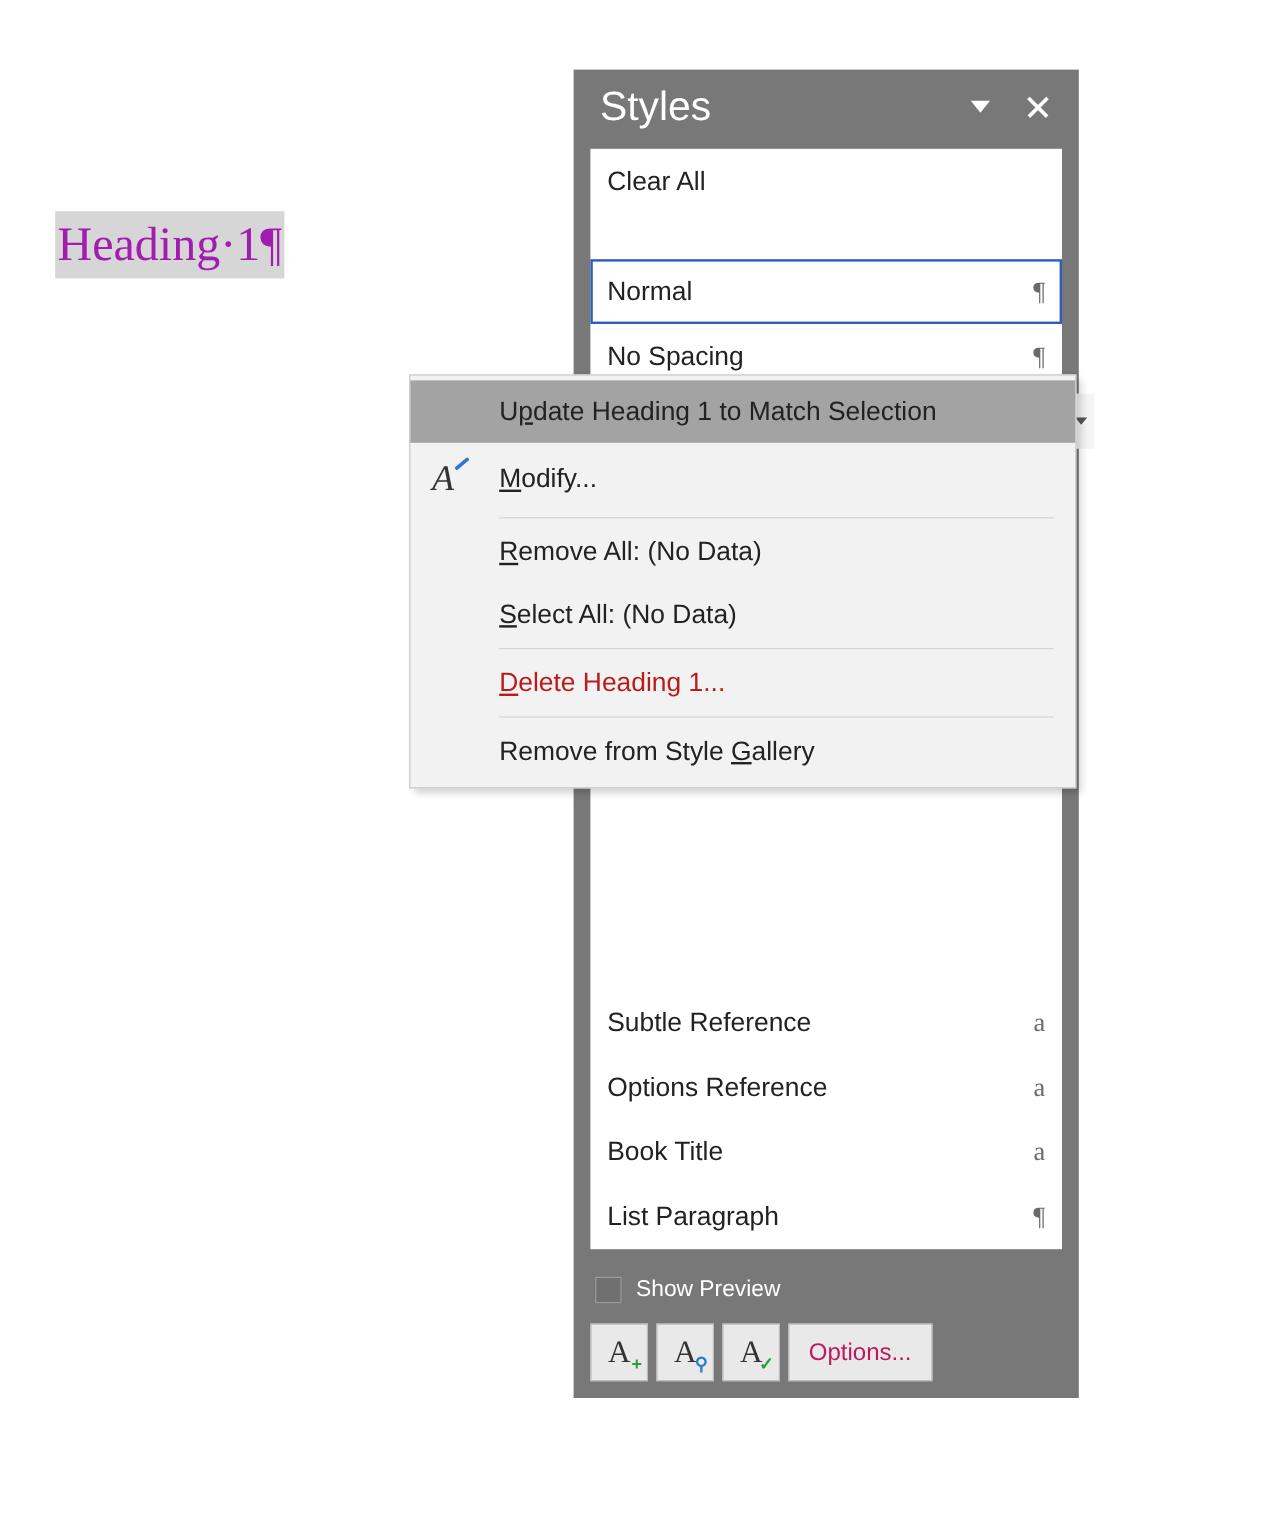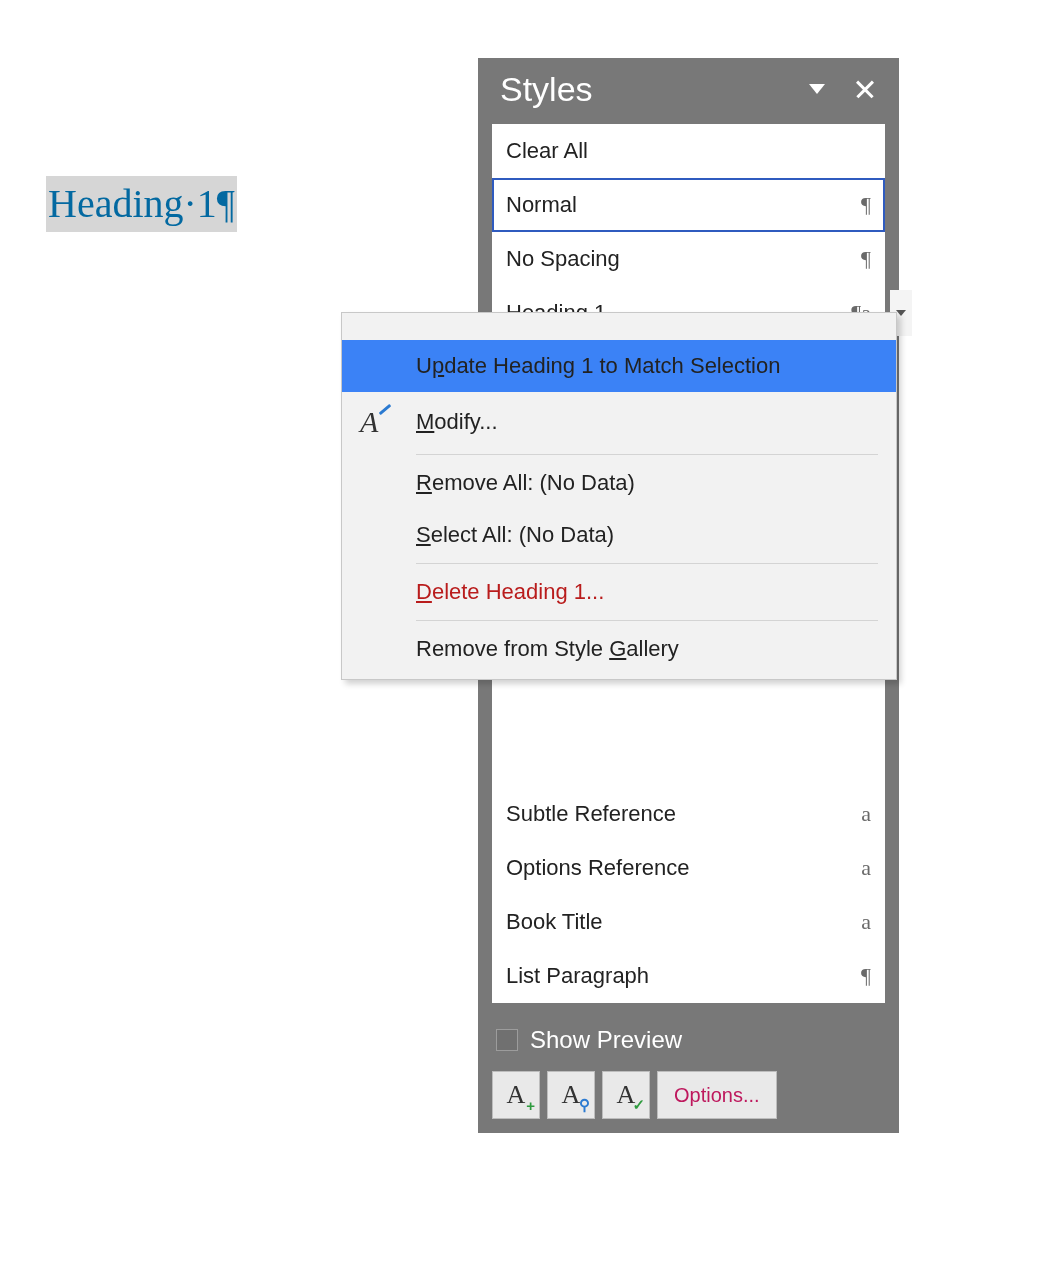--- a/index.html
+++ b/index.html
@@ -13,21 +13,21 @@
 
     .document-text {
       position: absolute;
       top: 176px;
       left: 46px;
       background: #d6d6d6;
       padding: 4px 2px;
       font-family: 'Times New Roman', serif;
       font-size: 40px;
       font-weight: 400;
-      color: #0369a1;
+      color: #a21caf;
       line-height: 1.2;
     }
 
     .pane {
       position: absolute;
       top: 58px;
       left: 478px;
       width: 421px;
       background: #787878;
       padding-bottom: 0;
@@ -88,20 +88,21 @@
     .style-row .badge {
       font-family: 'Times New Roman', serif;
       color: #6a6a6a;
       font-size: 22px;
       text-align: right;
       width: 34px;
     }
     .style-row.selected {
       outline: 2px solid #2f5bbf;
       outline-offset: -2px;
+      margin-top: 38px;
     }
     .style-row .dropdown-arrow {
       position: absolute;
       right: -27px;
       top: 50%;
       transform: translateY(-50%);
       width: 22px; height: 46px;
       background: #f4f4f4;
       display: flex;
       align-items: center;
@@ -118,21 +119,21 @@
       text-decoration-color: #6a6a6a;
     }
 
     .pane-footer {
       padding: 4px 14px 14px 14px;
       color: #fff;
     }
     .check-row {
       display: flex;
       align-items: center;
-      font-size: 24px;
+      font-size: 19px;
       padding: 5px 4px;
     }
     .check-box {
       width: 22px; height: 22px;
       border: 1px solid #9c9c9c;
       background: #707070;
       margin-right: 12px;
     }
     .footer-buttons {
       display: flex;
@@ -186,21 +187,21 @@
       padding: 13px 18px 13px 18px;
       font-size: 22px;
       color: #222;
     }
     .menu-icon-slot {
       width: 56px;
       display: flex;
       align-items: center;
       justify-content: flex-start;
     }
-    .menu-row.highlight { background: #3b82f6; margin-top: 23px; }
+    .menu-row.highlight { background: #a3a3a3; }
     .menu-row.disabled { color: #b91c1c; }
     .menu-sep {
       margin: 2px 18px 2px 74px;
       height: 1px;
       background: #d4d4d4;
     }
     .mn { text-decoration: underline; }
 
     .pencil-icon {
       position: relative;

